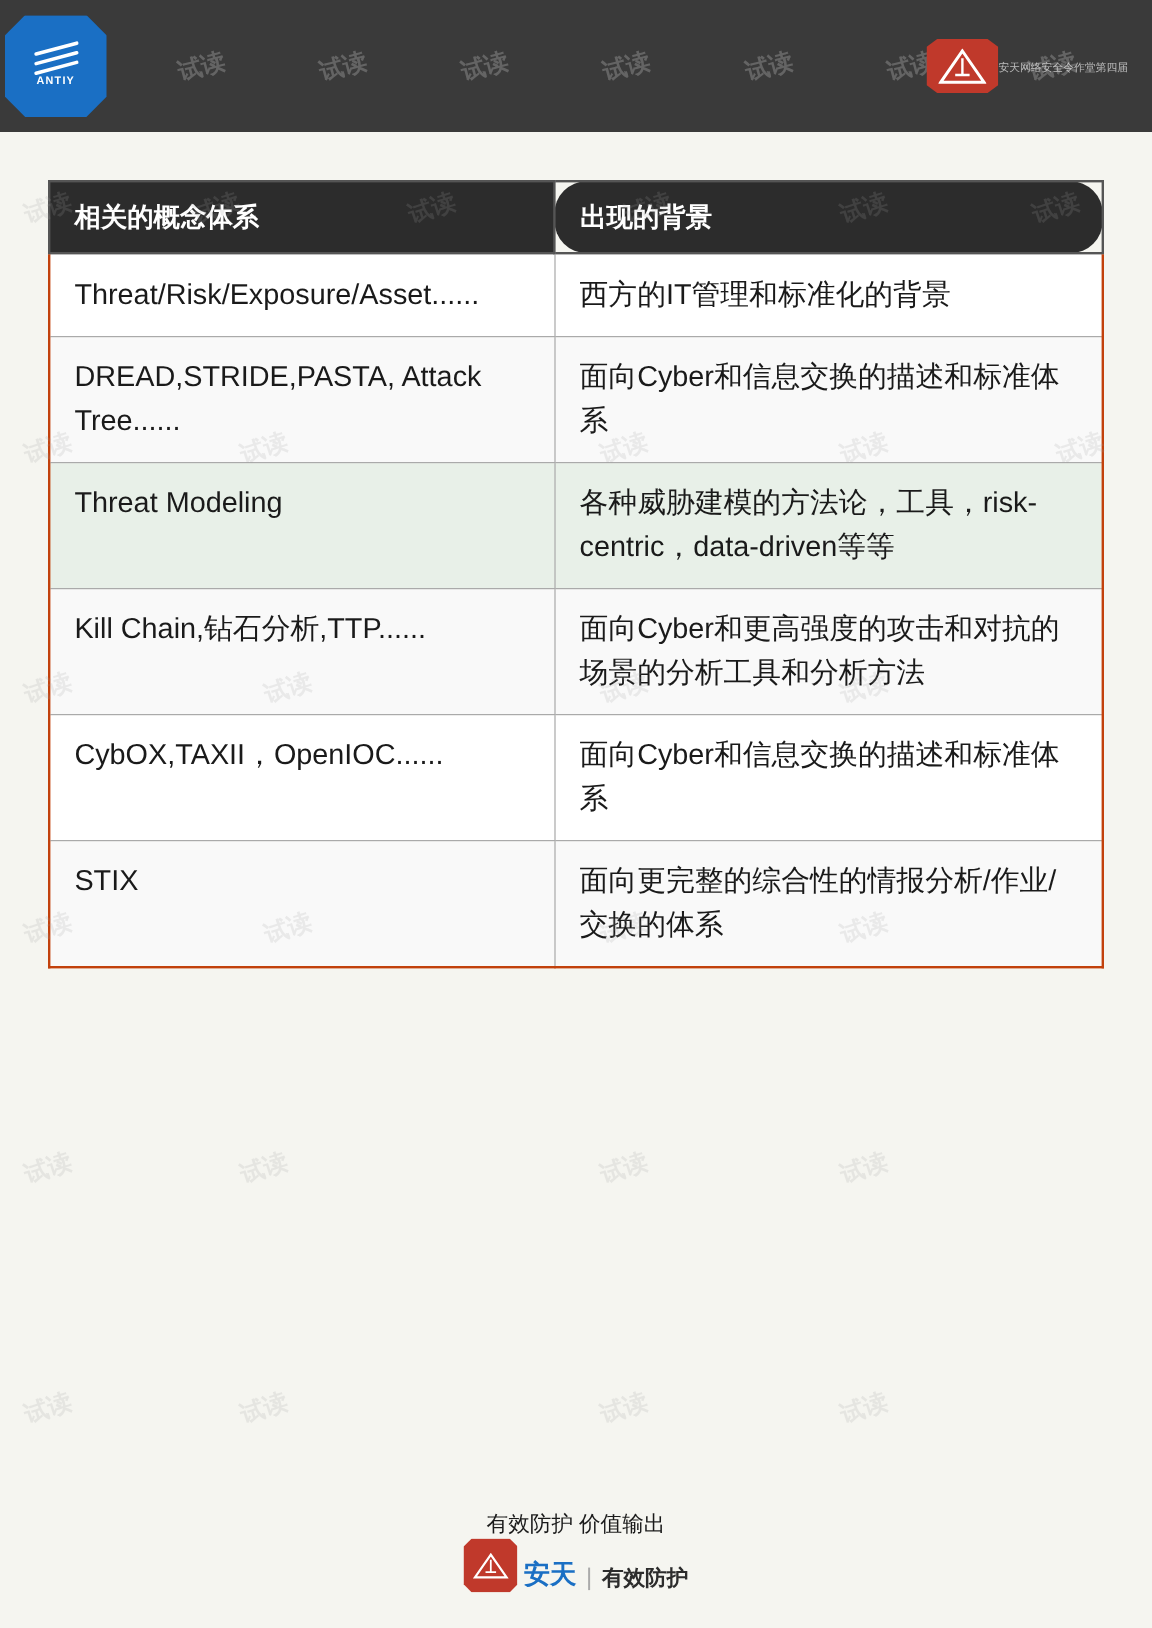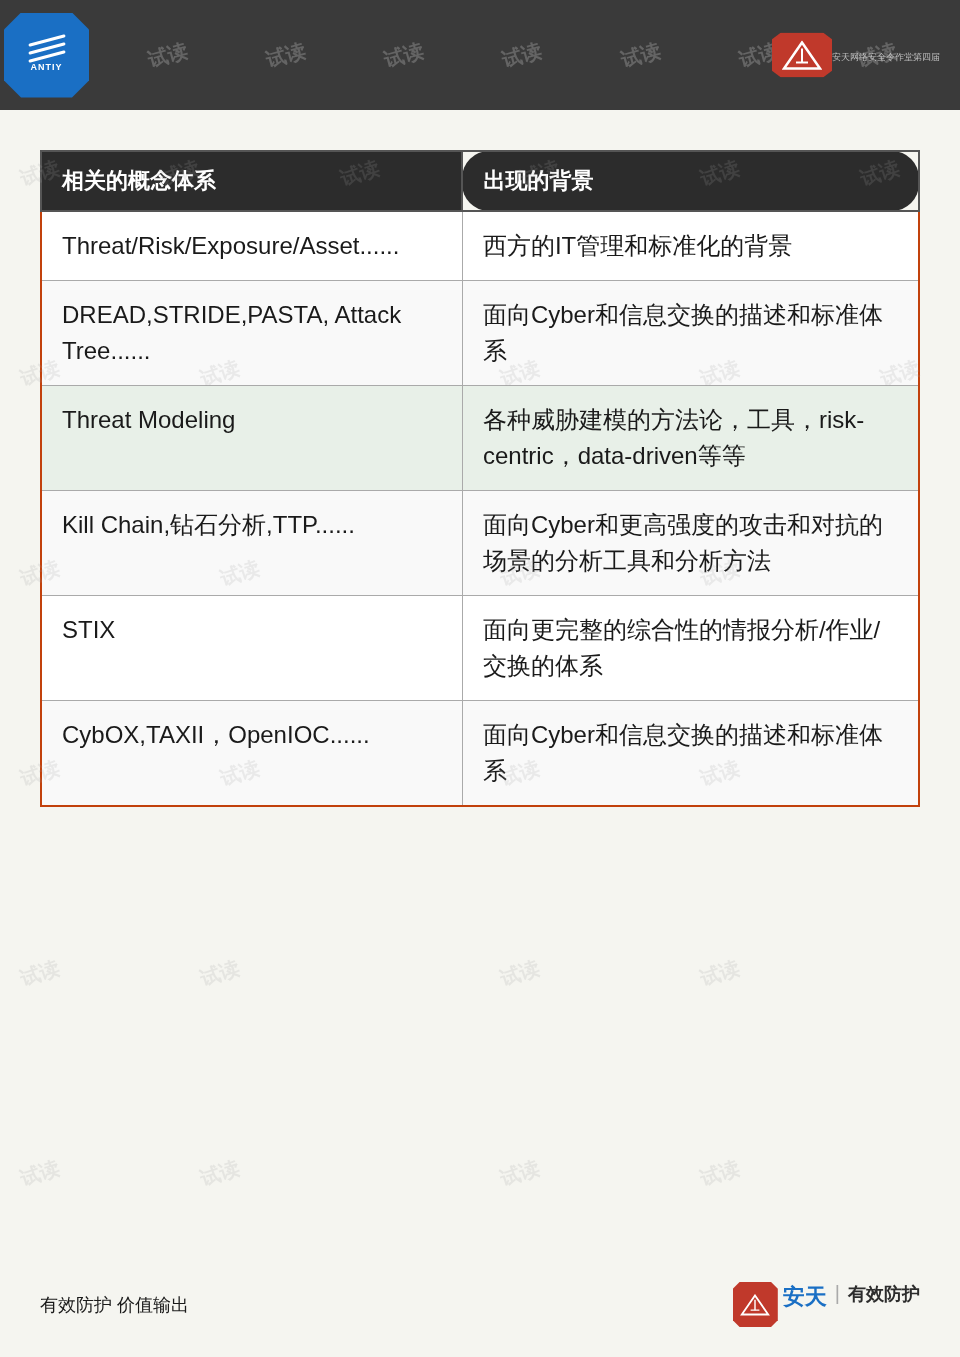--- a/index.html
+++ b/index.html
@@ -167,31 +167,32 @@
     
     .footer {
       position: absolute;
       bottom: 30px;
       left: 0;
       right: 0;
       padding: 0 40px;
       display: flex;
       align-items: center;
       justify-content: space-between;
+      flex-direction: column;
     }
 
     .footer-tagline {
       font-size: 18px;
       color: #1a1a1a;
       font-weight: 500;
     }
 
     .footer-logo {
       display: flex;
-      align-items: flex-start;
+      align-items: flex-end;
       gap: 5px;
     }
 
     .footer-logo-icon {
       width: 45px;
       height: 45px;
       background: #c0392b;
       clip-path: polygon(15% 0%, 85% 0%, 100% 15%, 100% 85%, 85% 100%, 15% 100%, 0% 85%, 0% 15%);
       display: flex;
       align-items: center;
@@ -306,26 +307,26 @@
         </tr>
         <tr class="highlight-row">
           <td class="td-left">Threat Modeling</td>
           <td class="td-right">各种威胁建模的方法论，工具，risk-centric，data-driven等等</td>
         </tr>
         <tr>
           <td class="td-left">Kill Chain,钻石分析,TTP......</td>
           <td class="td-right">面向Cyber和更高强度的攻击和对抗的场景的分析工具和分析方法</td>
         </tr>
         <tr>
+          <td class="td-left">CybOX,TAXII，OpenIOC......</td>
+          <td class="td-right">面向Cyber和信息交换的描述和标准体系</td>
+        </tr>
+        <tr>
           <td class="td-left">STIX</td>
           <td class="td-right">面向更完整的综合性的情报分析/作业/交换的体系</td>
-        </tr>
-        <tr>
-          <td class="td-left">CybOX,TAXII，OpenIOC......</td>
-          <td class="td-right">面向Cyber和信息交换的描述和标准体系</td>
         </tr>
       </tbody>
   </table>
 </div>
 
 <div class="footer">
   <span class="footer-tagline">有效防护 价值输出</span>
   <div class="footer-logo">
     <div class="footer-logo-icon">
       <svg viewBox="0 0 40 30" width="30" height="22">

